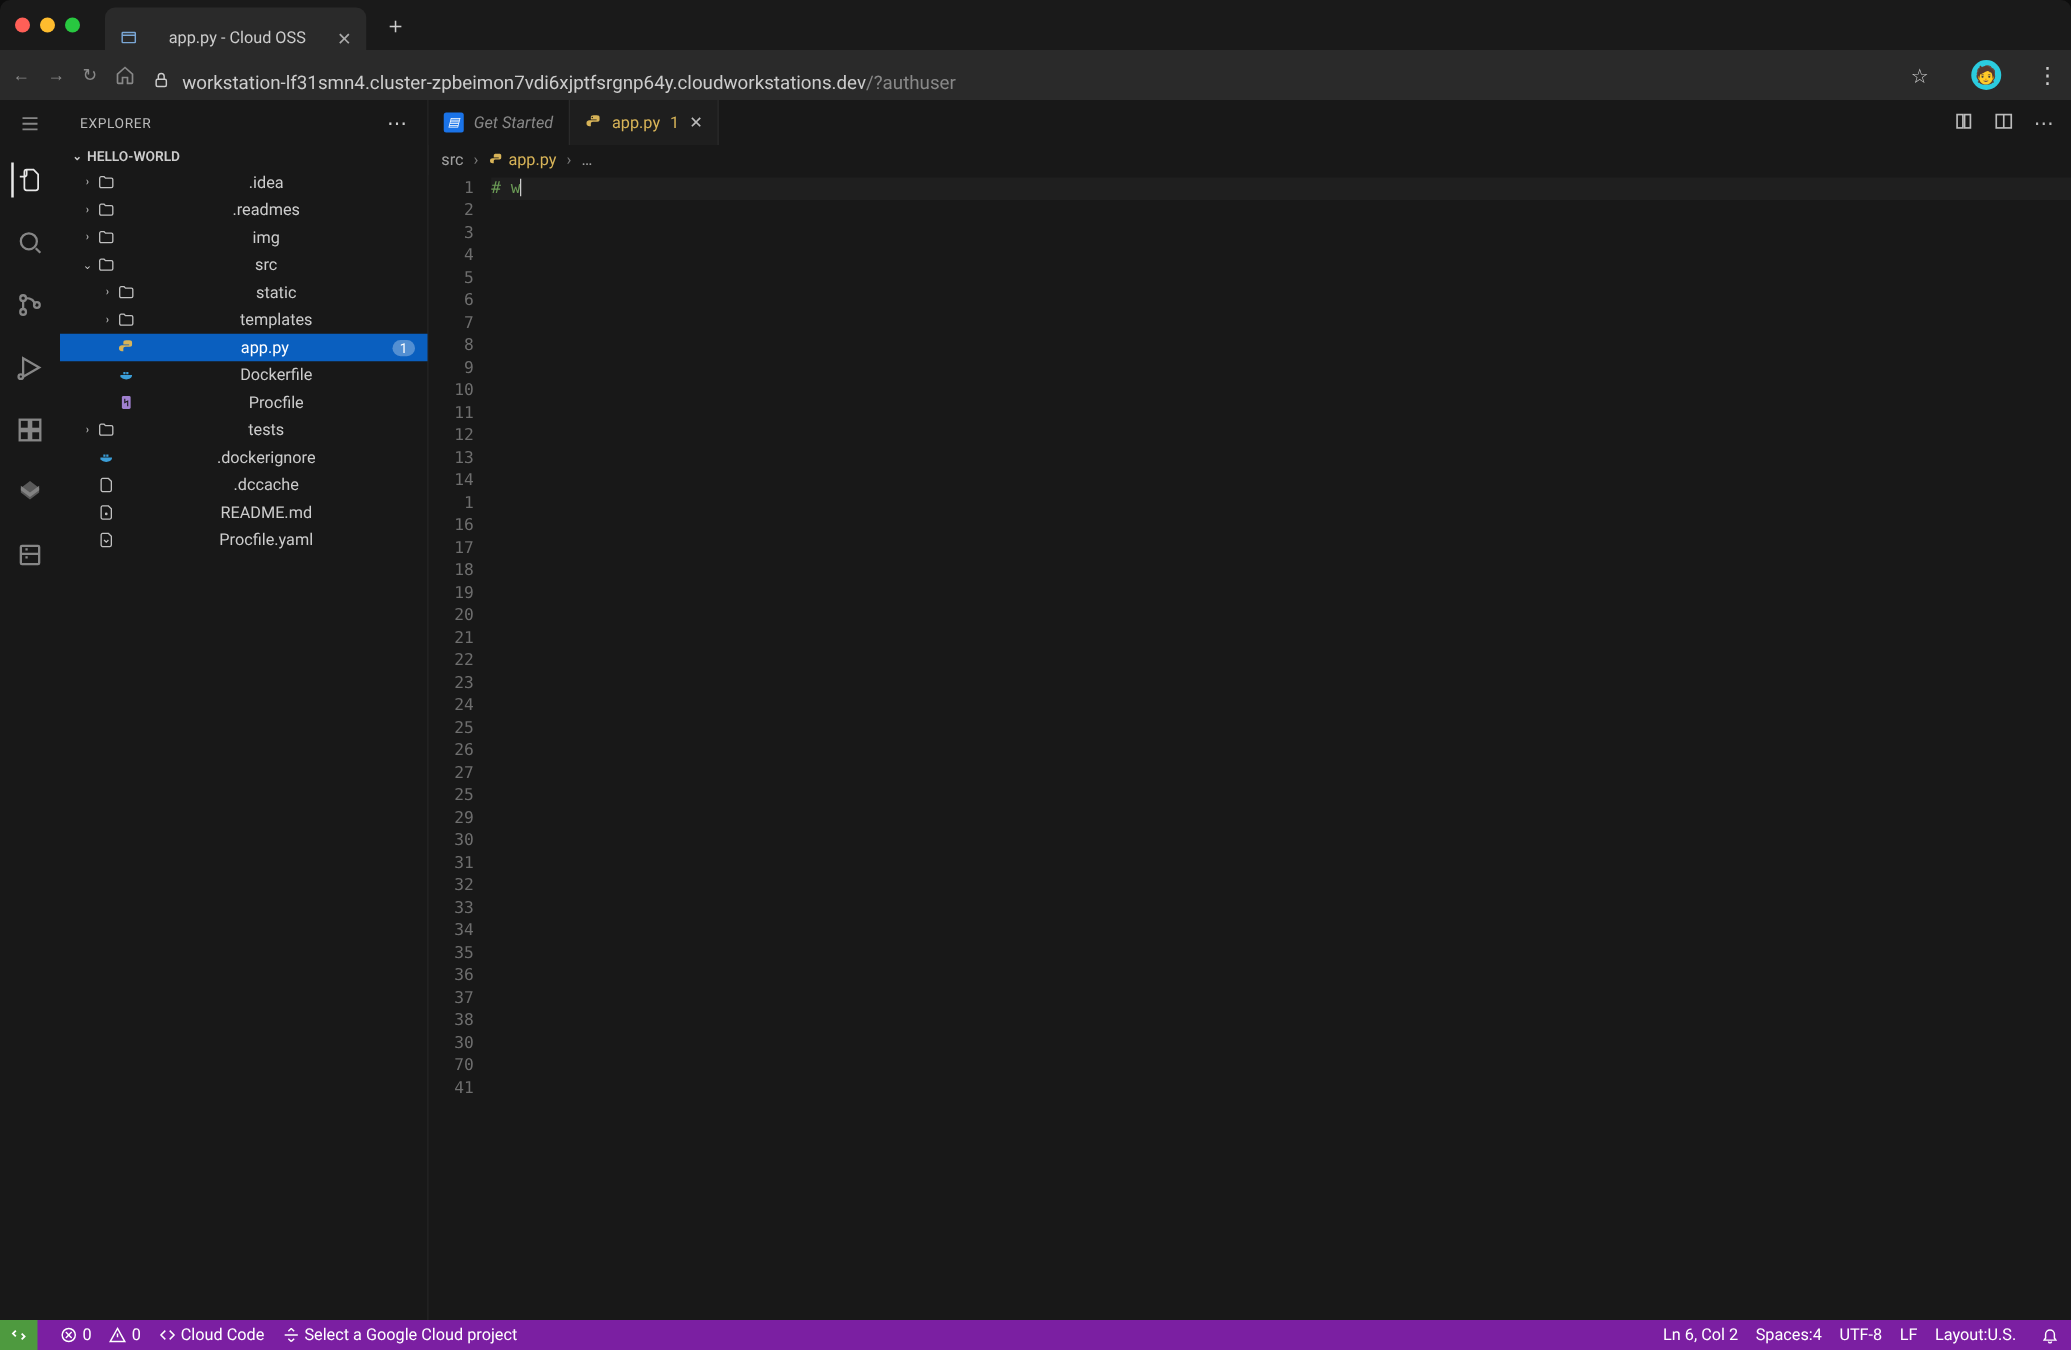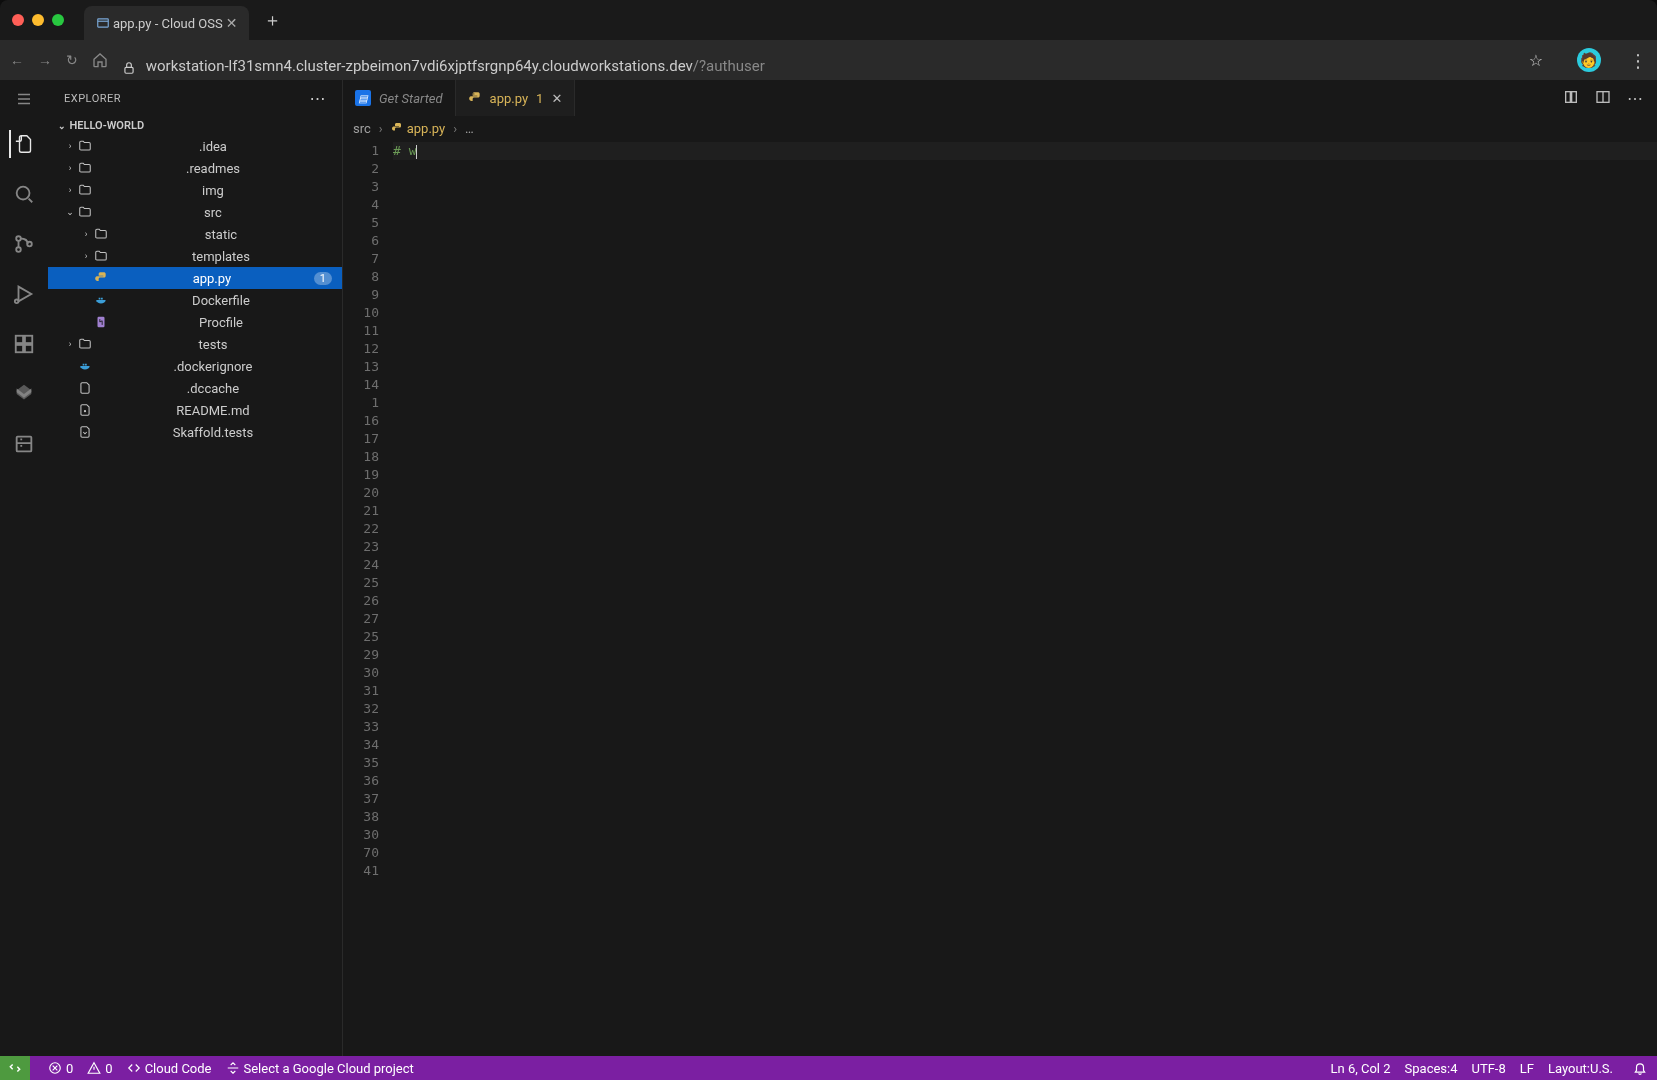--- a/index.html
+++ b/index.html
@@ -4,29 +4,29 @@
 <style>
   * { margin:0; padding:0; box-sizing:border-box; }
   html,body{height:100%;width:100%; font-family: -apple-system, BlinkMacSystemFont, "Segoe UI", Roboto, sans-serif; background:#0d0d0d;}
   body{display:flex;flex-direction:column; overflow:hidden;}
   
   
   .title-bar{height:40px; background:#1a1a1a; display:flex; align-items:center; padding:0 12px; border-top-left-radius:8px; border-top-right-radius:8px;}
   .traffic{display:flex; gap:8px; margin-right:20px;}
   .tl{width:12px;height:12px;border-radius:50%;}
   .tl.red{background:#ff5f57;} .tl.yellow{background:#febc2e;} .tl.green{background:#28c840;}
-  .browser-tab{background:#2a2a2a; border-radius:8px 8px 0 0; height:34px; display:flex; align-items:center; padding:1px 12px; color:#ccc; font-size:13px; gap:3px; margin-top:6px;}
+  .browser-tab{background:#2a2a2a; border-radius:8px 8px 0 0; height:34px; display:flex; align-items:flex-start; padding:17px 12px; color:#ccc; font-size:13px; gap:25px; margin-top:6px;}
   .tab-fav{width:14px;height:14px;display:flex;align-items:center;justify-content:center;color:#7aa7d6;}
   .tab-close{color:#aaa; font-size:14px;}
   .new-tab{color:#ccc;font-size:18px;margin-left:14px;}
   
   
   .url-bar{height:40px;background:#2a2a2a;display:flex;align-items:center;padding:0 10px;gap:14px;color:#ccc;}
   .nav-arrow{color:#888;font-size:14px;}
-  .url-field{flex:1;display:flex;align-items:flex-end;gap:10px;margin-top:12px;}
+  .url-field{flex:1;display:flex;align-items:flex-start;gap:10px;margin-top:12px;}
   .lock{color:#ccc;font-size:13px;}
   .url-text{color:#ccc;font-size:15px;}
   .url-text .dim{color:#888;}
   .star{color:#ccc;margin-left:auto;font-size:16px;}
   .avatar{width:24px;height:24px;border-radius:50%;background:#2bcbde;display:flex;align-items:center;justify-content:center;font-size:14px;margin-left:20px;}
   .browser-menu{color:#ccc;margin-left:14px;font-size:18px;}
   
   
   .vscode{flex:1;display:flex;background:#181818;min-height:0;}
   
@@ -321,21 +321,21 @@
           <span class="label">README.md</span>
         </div>
         <div class="tree-row indent-1">
           <span class="chev"></span>
           <span class="icon">
             <svg width="14" height="14" viewBox="0 0 24 24" fill="none" stroke="currentColor" stroke-width="1.8">
               <path d="M7 3h8l4 4v12a2 2 0 0 1-2 2H7a2 2 0 0 1-2-2V5a2 2 0 0 1 2-2z"></path>
               <path d="M9 12l3 3 3-3"></path>
             </svg>
           </span>
-          <span class="label">Skaffold.tests</span>
+          <span class="label">Procfile.yaml</span>
         </div>
       </div>
   </div>
 
   <div class="editor-area">
     <div class="tab-bar">
       <div class="etab getstarted">
         <span class="gs-icon">▤</span>
         <span>Get Started</span>
       </div>

